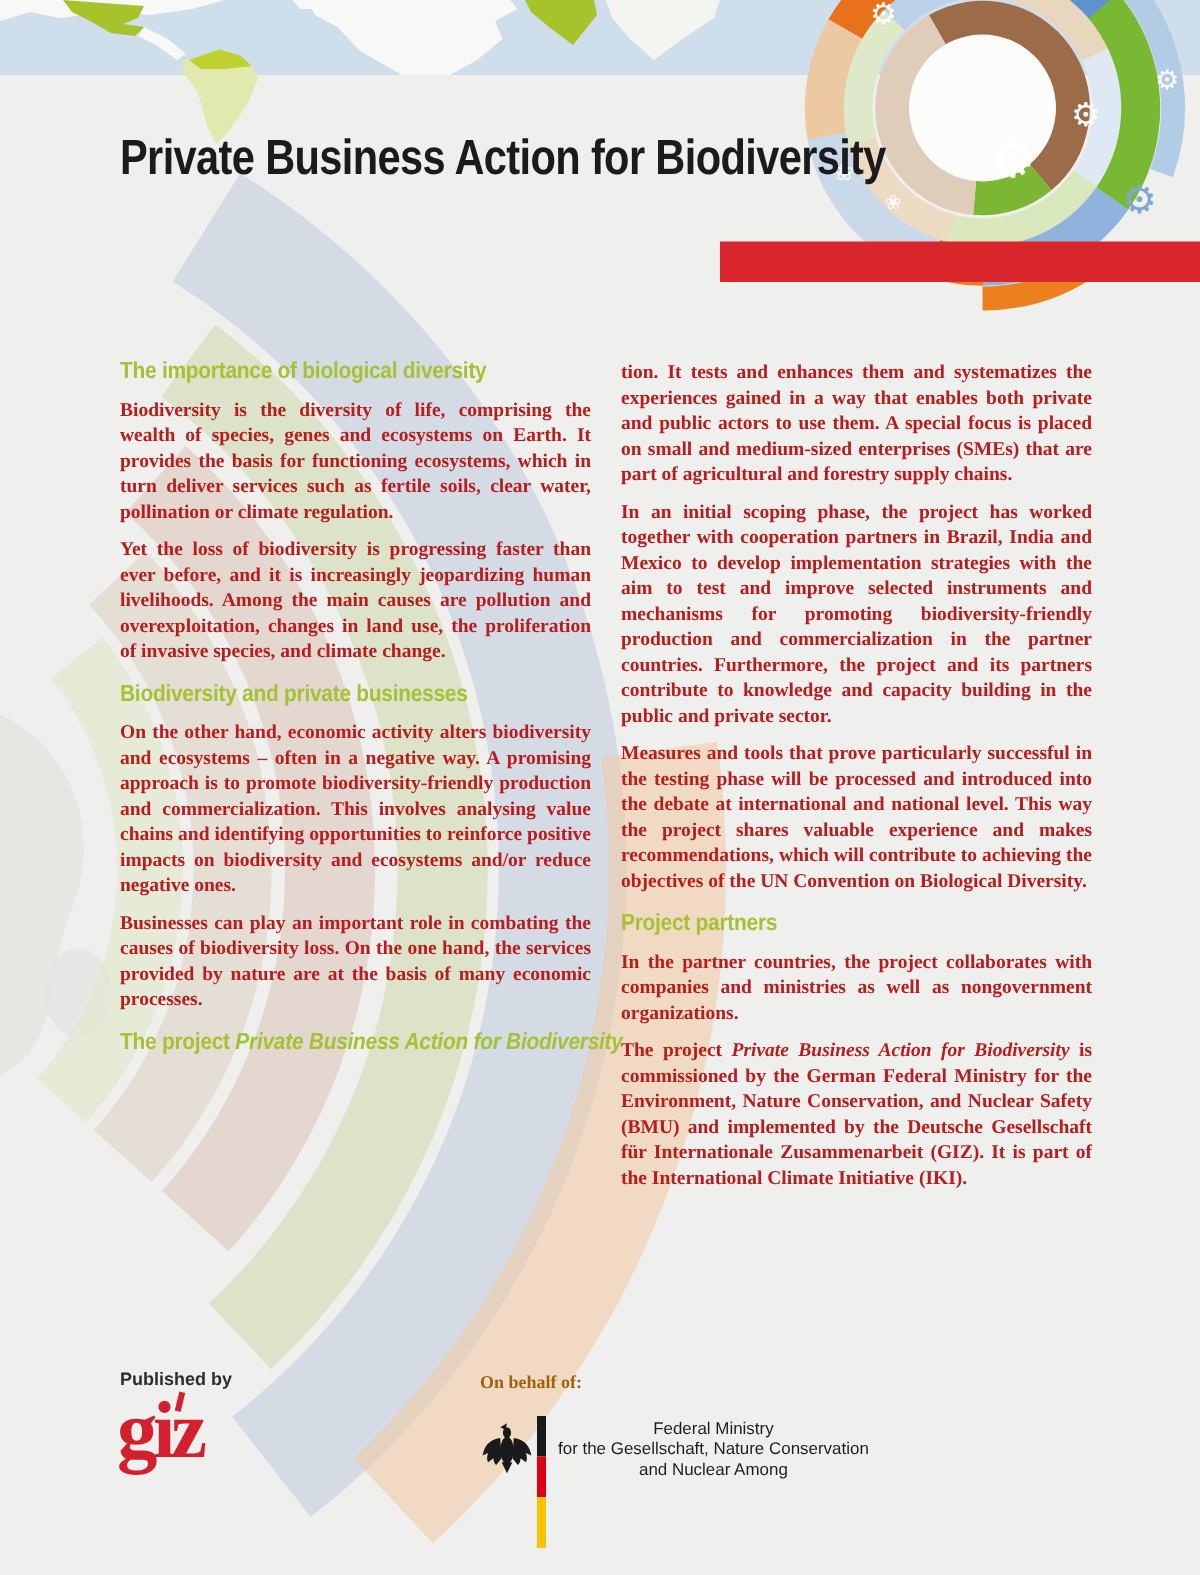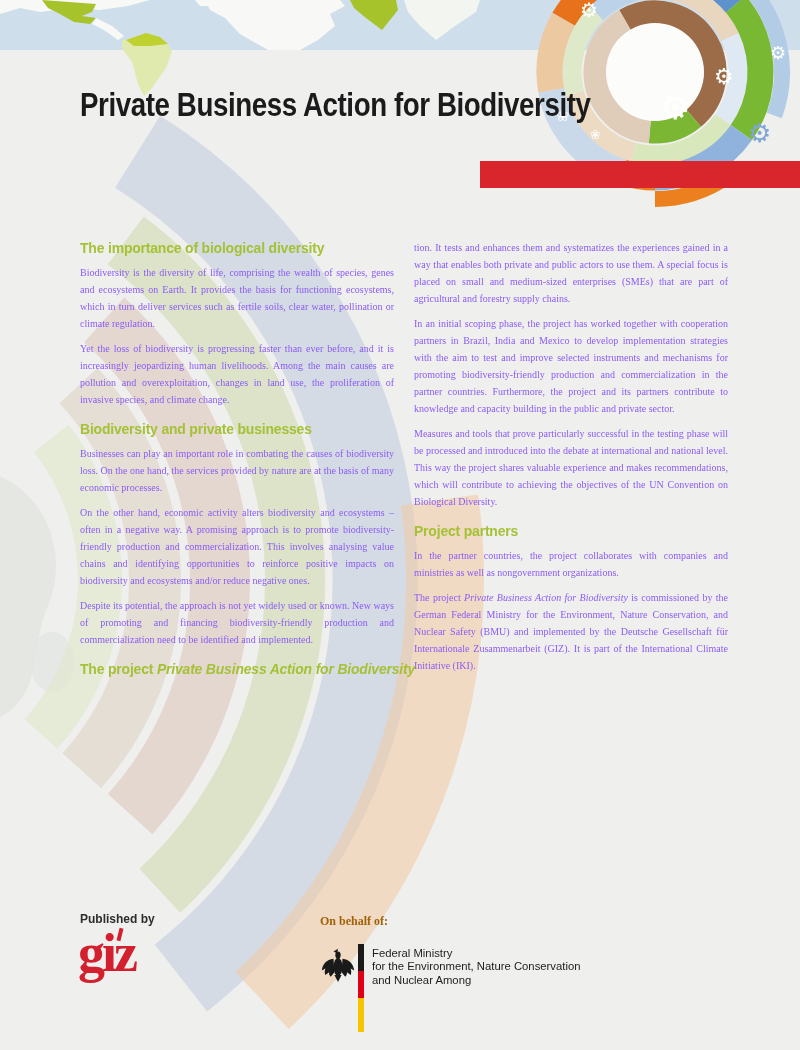--- a/index.html
+++ b/index.html
@@ -20,31 +20,31 @@
     transform:scaleX(0.84);transform-origin:left center;white-space:nowrap;
   }
   
   .bg-svg{left:0;top:0;z-index:0;}
   
   .columns{
     position:absolute;left:80px;top:237px;width:648px;display:flex;gap:20px;z-index:2;
   }
   .col{width:314px;}
   .col p{
-    margin:0 0 8px 0;font-family:"Liberation Serif",serif;font-size:10px;
-    line-height:17px;color:#8b5cf6;text-align:justify;
+    margin:0 0 8px 0;font-family:"Liberation Serif",serif;font-size:13px;
+    line-height:17px;color:#b91c1c;text-align:justify;font-weight:bold;
   }
   .col h2{
     margin:12px 0 7px 0;font-size:15.5px;font-weight:700;color:#a5c136;
     letter-spacing:-0.2px;transform:scaleX(0.9);transform-origin:left center;white-space:nowrap;
   }
   .col h2:first-child{margin-top:2px;}
   .col em, .col h2 em{font-style:italic;}
   
-  .footer{position:absolute;left:0;top:908px;width:772px;height:142px;z-index:4;}
+  .footer{position:absolute;left:0;top:908px;width:772px;height:142px;z-index:4;text-align:center;}
   .pub-label{position:absolute;left:80px;top:4px;font-size:12px;font-weight:700;color:#2d2d2d;}
   .behalf-label{position:absolute;left:320px;top:6px;font-size:12px;font-weight:700;color:#a16207;font-family:Liberation Serif, serif;}
   .giz-logo{position:absolute;left:78px;top:24px;width:230px;height:70px;}
   .giz-word{
     position:absolute;left:0;top:-6px;font-size:54px;font-weight:700;color:#d2202f;
     letter-spacing:-3px;line-height:1;font-family:Liberation Serif, serif;
   }
   .giz-accent{position:absolute;left:40px;top:-4px;width:4px;height:13px;background:#d2202f;transform:rotate(14deg);}
   .giz-lines{position:absolute;left:96px;top:8px;font-size:9.5px;font-weight:700;color:#d2202f;line-height:11.5px;}
   .bmu-logo{position:absolute;left:320px;top:36px;width:300px;height:100px;}
@@ -126,23 +126,22 @@
 
   <h1 class="page-title">Private Business Action for Biodiversity</h1>
 
   <div class="columns">
     <div class="col">
       <h2>The importance of biological diversity</h2>
       <p>Biodiversity is the diversity of life, comprising the wealth of species, genes and ecosystems on Earth. It provides the basis for functioning ecosystems, which in turn deliver services such as fertile soils, clear water, pollination or climate regulation.</p>
       <p>Yet the loss of biodiversity is progressing faster than ever before, and it is increasingly jeopardizing human livelihoods. Among the main causes are pollution and overexploitation, changes in land use, the proliferation of invasive species, and climate change.</p>
 
       <h2>Biodiversity and private businesses</h2>
+      <p>On the other hand, economic activity alters biodiversity and ecosystems – often in a negative way. A promising approach is to promote biodiversity-friendly production and commercialization. This involves analysing value chains and identifying opportunities to reinforce positive impacts on biodiversity and ecosystems and/or reduce negative ones.</p>
       <p>Businesses can play an important role in combating the causes of biodiversity loss. On the one hand, the services provided by nature are at the basis of many economic processes.</p>
-      <p>On the other hand, economic activity alters biodiversity and ecosystems – often in a negative way. A promising approach is to promote biodiversity-friendly production and commercialization. This involves analysing value chains and identifying opportunities to reinforce positive impacts on biodiversity and ecosystems and/or reduce negative ones.</p>
-      <p>Despite its potential, the approach is not yet widely used or known. New ways of promoting and financing biodiversity-friendly production and commercialization need to be identified and implemented.</p>
 
       <h2><span>The project </span><em>Private Business Action for Biodiversity</em></h2>
     </div>
 
     <div class="col">
       <p style="margin-top:2px;">tion. It tests and enhances them and systematizes the experiences gained in a way that enables both private and public actors to use them.  A special focus is placed on small and medium-sized enterprises (SMEs) that are part of agricultural and forestry supply chains.</p>
       <p>In an initial scoping phase, the project has worked together with cooperation partners in Brazil, India and Mexico to develop implementation strategies with the aim to test and improve selected instruments and mechanisms for promoting biodiversity-friendly production and commercialization in the partner countries. Furthermore, the project and its partners contribute to knowledge and capacity building in the public and private sector.</p>
       <p>Measures and tools that prove particularly successful in the testing phase will be processed and introduced into the debate at international and national level. This way the project shares valuable experience and makes recommendations, which will contribute to achieving the objectives of the UN Convention on Biological Diversity.</p>
 
       <h2>Project partners</h2>
@@ -171,19 +170,19 @@
           <path d="M16,32 h8 l-4,8 z"></path>
         </g>
       </svg>
       <div class="flag-stripe">
         <div class="flag-black"></div>
         <div class="flag-red"></div>
         <div class="flag-gold"></div>
       </div>
       <div class="bmu-lines">
         <div>Federal Ministry</div>
-        <div>for the Environment, Nature Conservation</div>
+        <div>for the Gesellschaft, Nature Conservation</div>
         <div>and Nuclear Among</div>
       </div>
     </div>
   </div>
 
 </div>
 
 </body></html>

